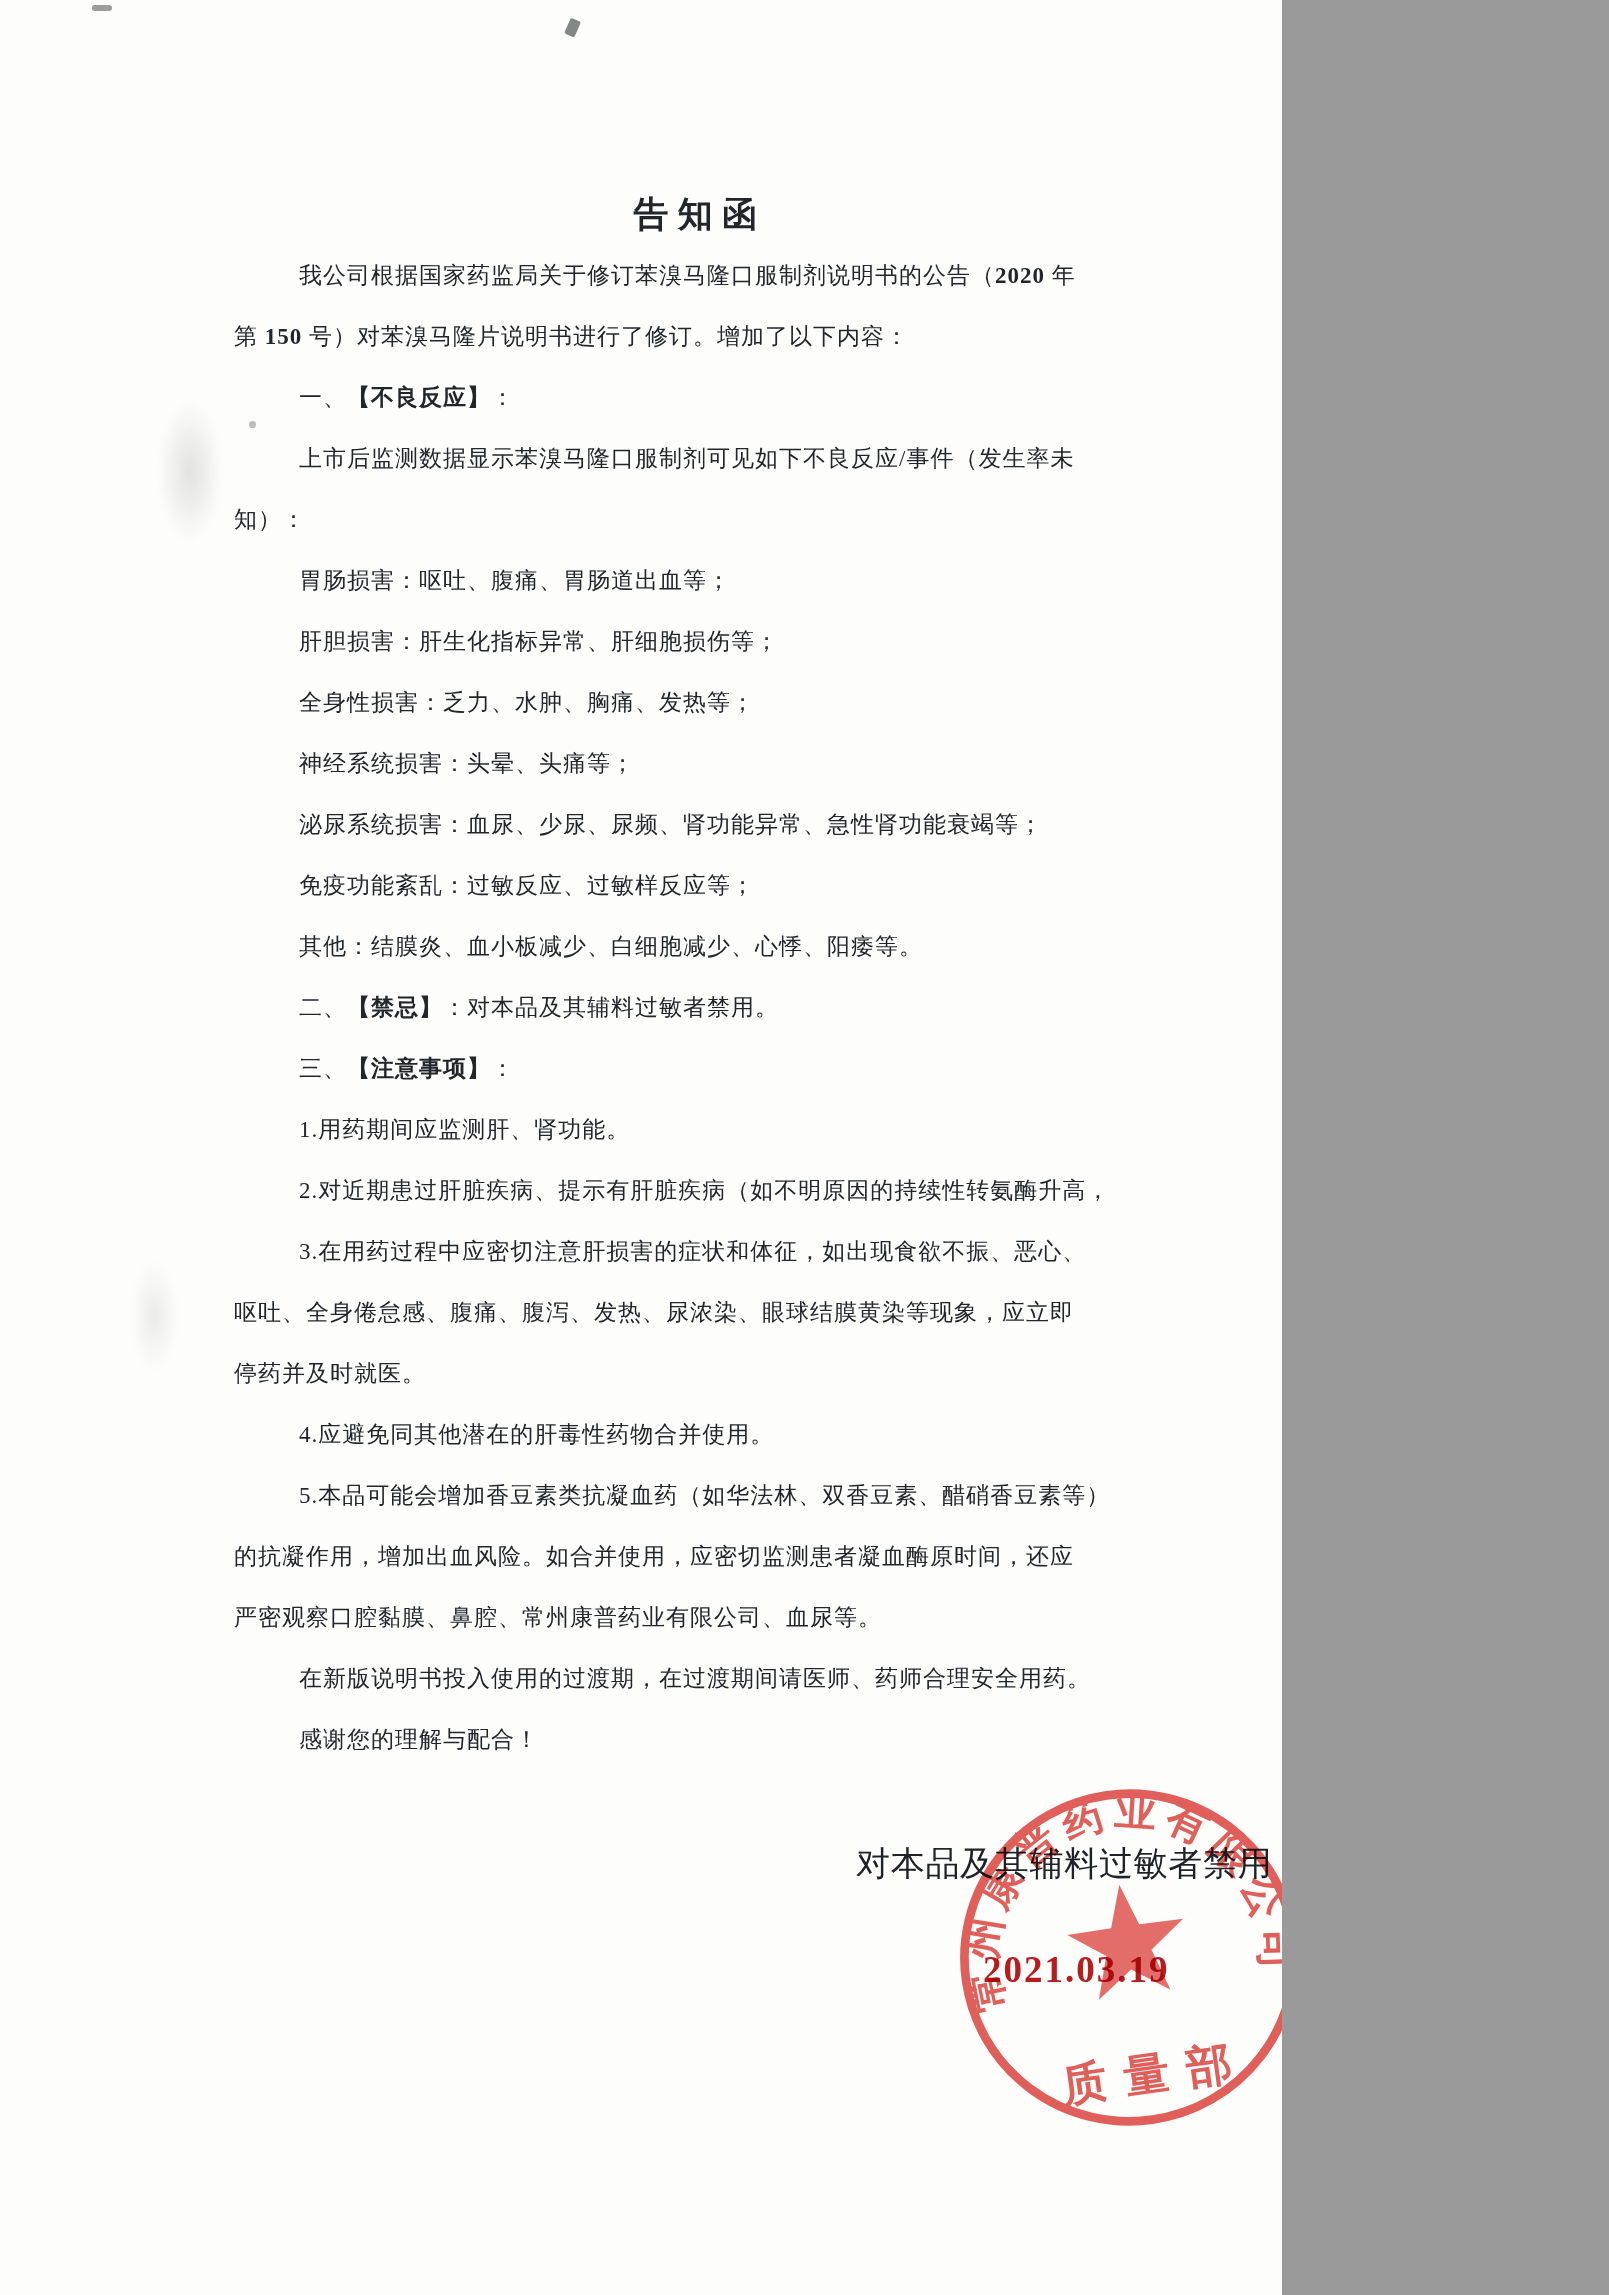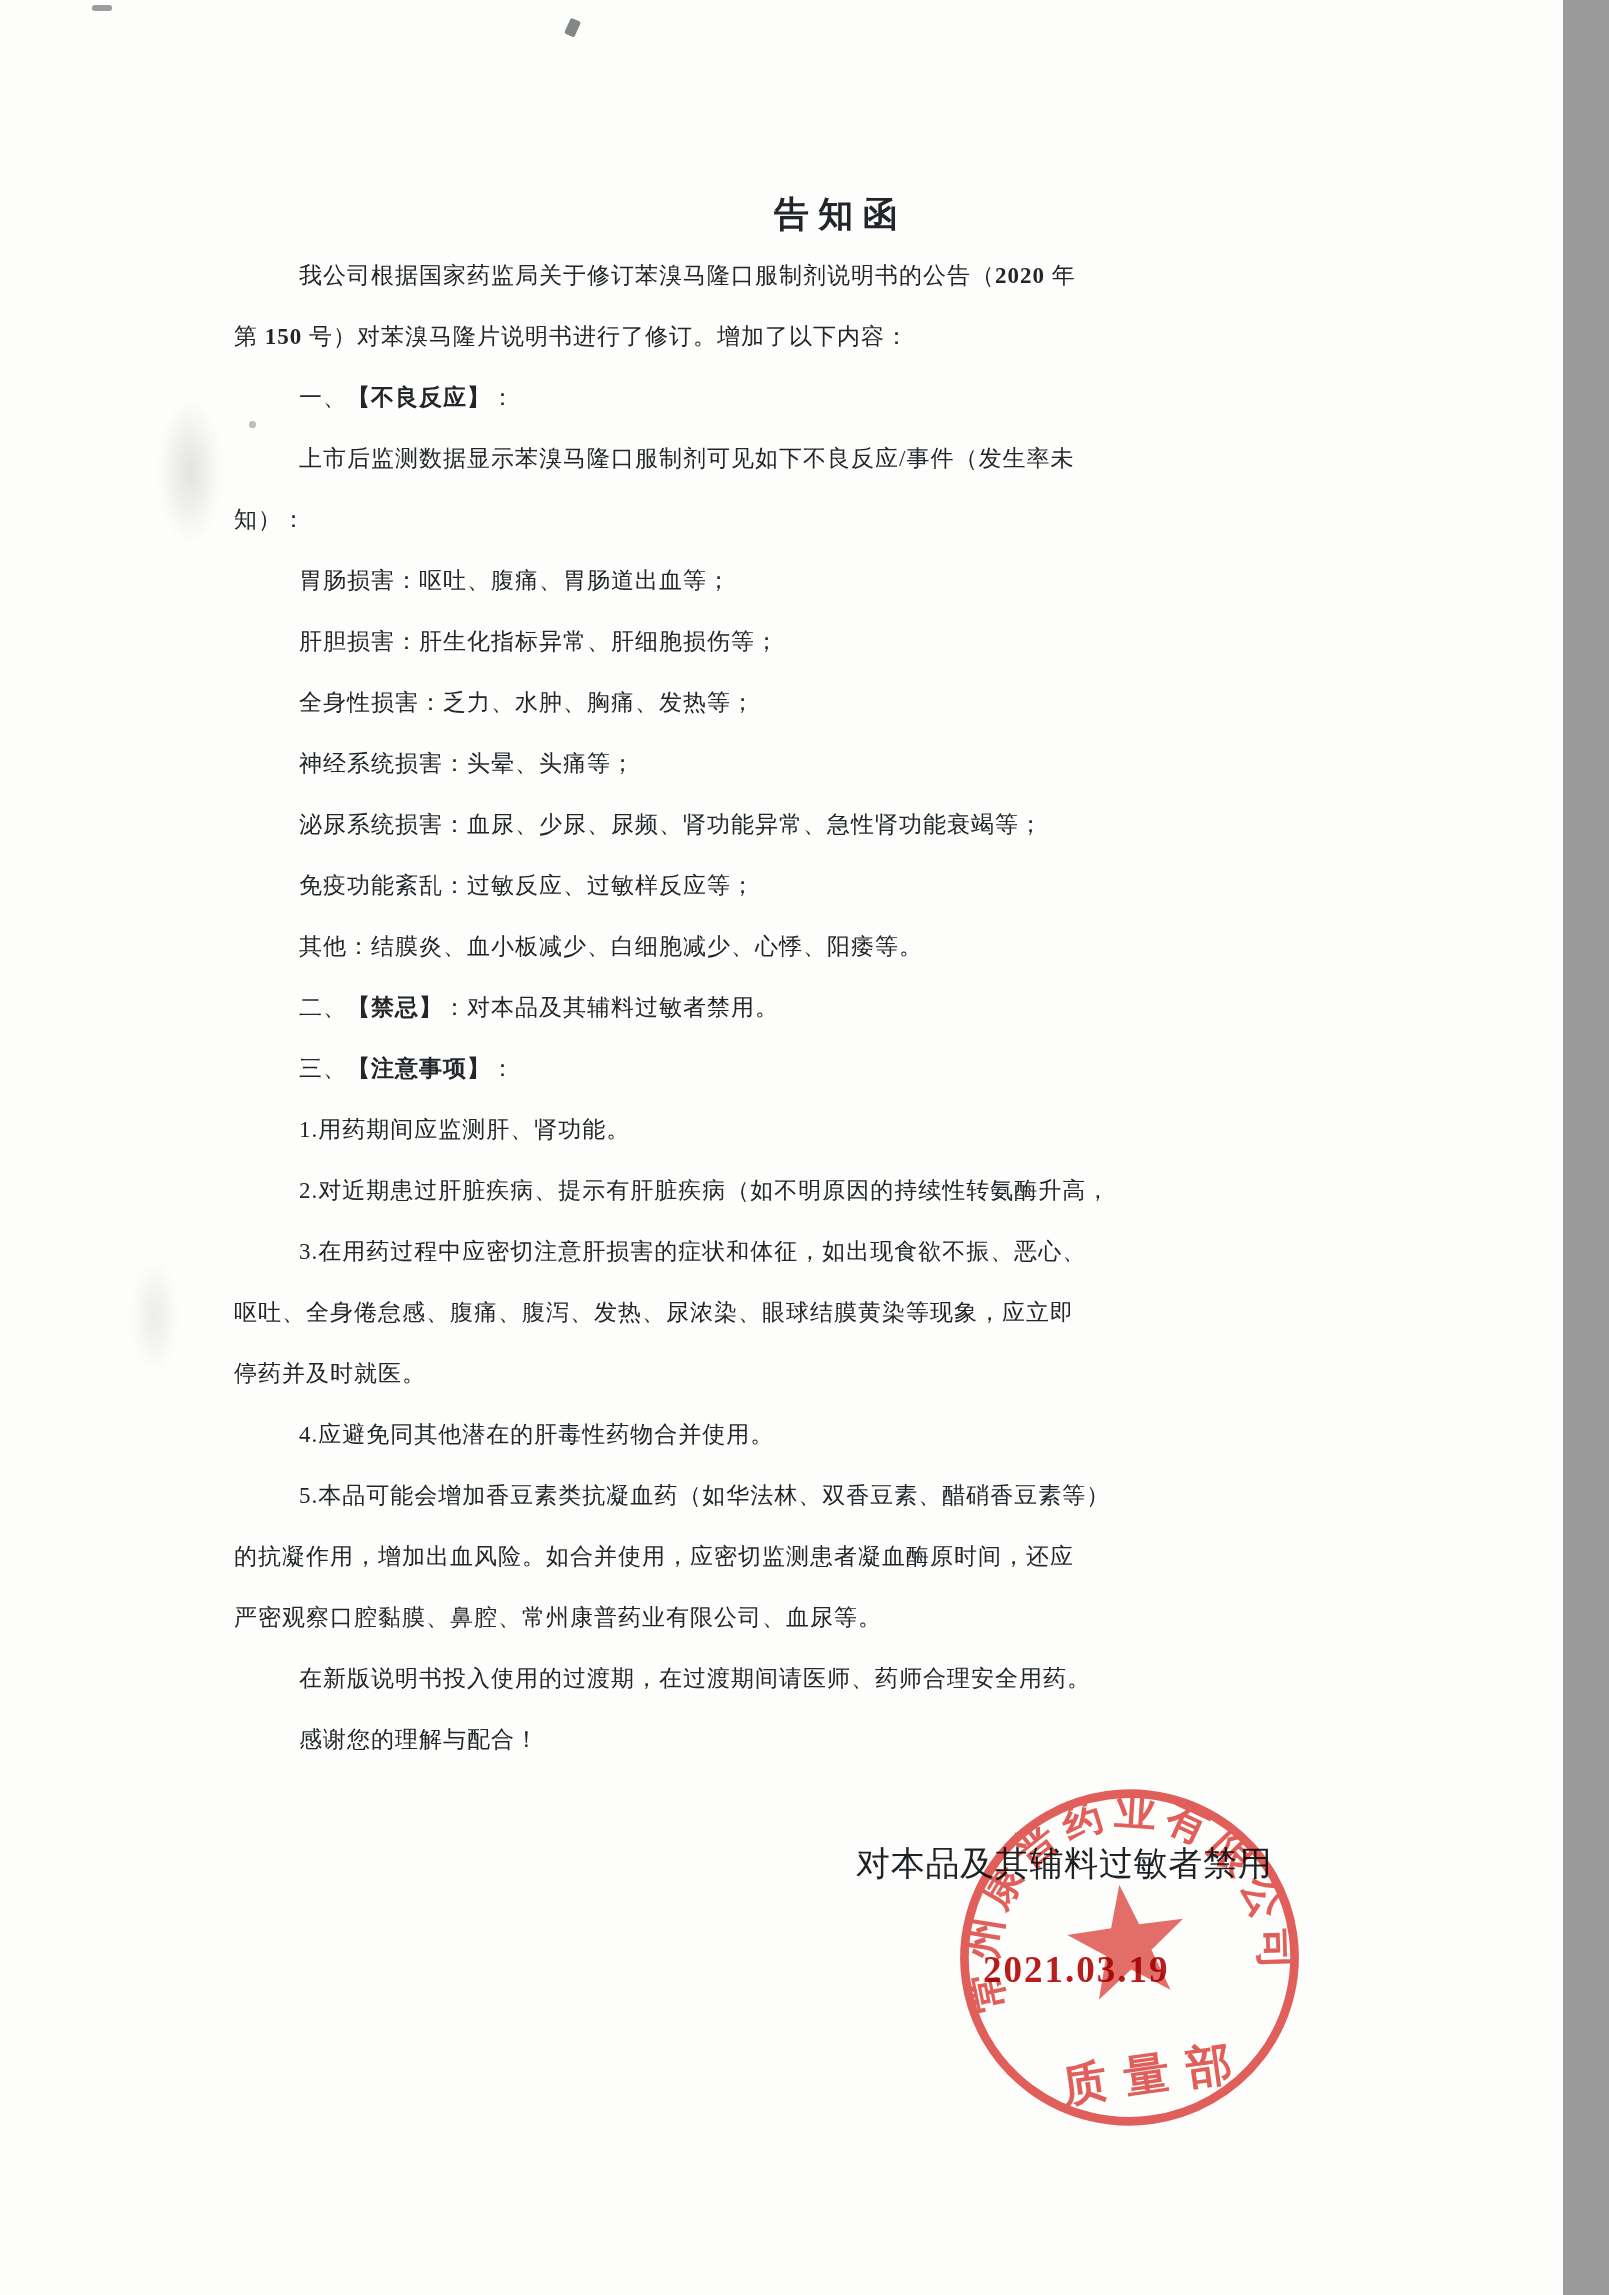--- a/index.html
+++ b/index.html
@@ -1,18 +1,18 @@
 <!DOCTYPE html>
 <html style="font-size:10.7px"><head>
 <meta charset="utf-8">
 <style>
   html,body{margin:0;padding:0;background:#9a9a9a;}
   .page{
     position:relative;
-    width:1563px;height:2295px;
+    width:1282px;height:2295px;
     background:#fdfdfb;
     overflow:hidden;
     font-family:"Liberation Serif","DejaVu Serif",serif;
     color:#22262b;
   }
   .doc{
     position:absolute;
     left:234px; right:214px; top:184px;
   }
   .title-line{

